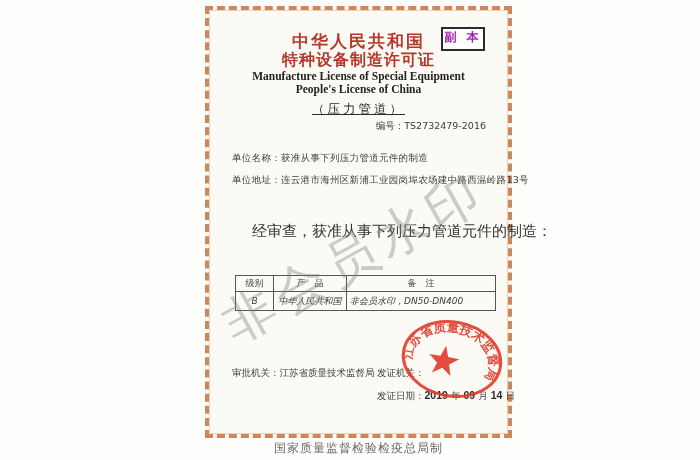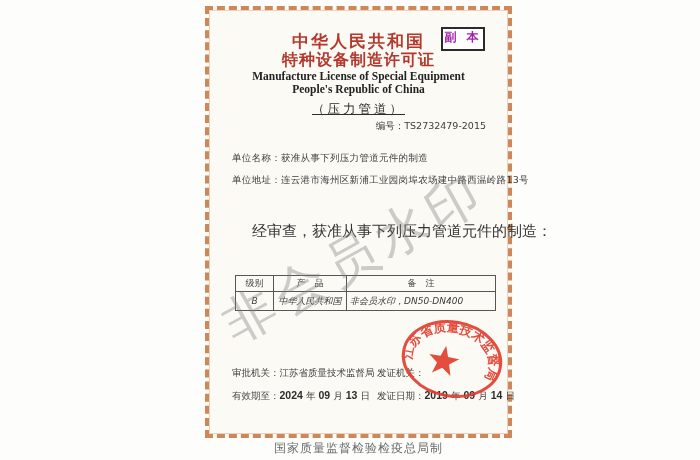--- a/index.html
+++ b/index.html
@@ -44,23 +44,23 @@
   <div class="cert">
     <div class="frame"></div>
 
     <div class="copy-box">
       <span>副 本</span>
     </div>
 
     <div class="t-center title-cn1">中华人民共和国</div>
     <div class="t-center title-cn2">特种设备制造许可证</div>
     <div class="t-center title-en en1">Manufacture License of Special Equipment</div>
-    <div class="t-center title-en en2">People's Republic of China</div>
+    <div class="t-center title-en en2">People's License of China</div>
     <div class="t-center subtitle">（压力管道）</div>
-    <div class="lic-no">编号：TS2732479-2015</div>
+    <div class="lic-no">编号：TS2732479-2016</div>
 
     <div class="field f1">
       <span>单位名称：</span><span>获准从事下列压力管道元件的制造</span>
     </div>
     <div class="field f2">
       <span>单位地址：</span><span>连云港市海州区新浦工业园岗埠农场建中路西温岭路13号</span>
     </div>
 
     <div class="statement">经审查，获准从事下列压力管道元件的制造：</div>
 
@@ -78,23 +78,20 @@
       </tr>
     </tbody>
       </table>
 
     <div class="bot-line l1a">
       <span>审批机关：</span><span>江苏省质量技术监督局</span>
     </div>
     <div class="bot-line l1b">
       <span>发证机关：</span>
     </div>
-    <div class="bot-line l2a">
-      <span>有效期至：</span><span class="num">2024</span> <span>年</span> <span class="num">09</span> <span>月</span> <span class="num">13</span> <span>日</span>
-    </div>
     <div class="bot-line l2b">
       <span>发证日期：</span><span class="num">2019</span> <span>年</span> <span class="num">09</span> <span>月</span> <span class="num">14</span> <span>日</span>
     </div>
   </div>
 
   <div class="bottom-note">国家质量监督检验检疫总局制</div>
 
   <div class="watermark">非会员水印</div>
 
   <svg class="seal" width="110" height="88" viewBox="0 0 110 88">

